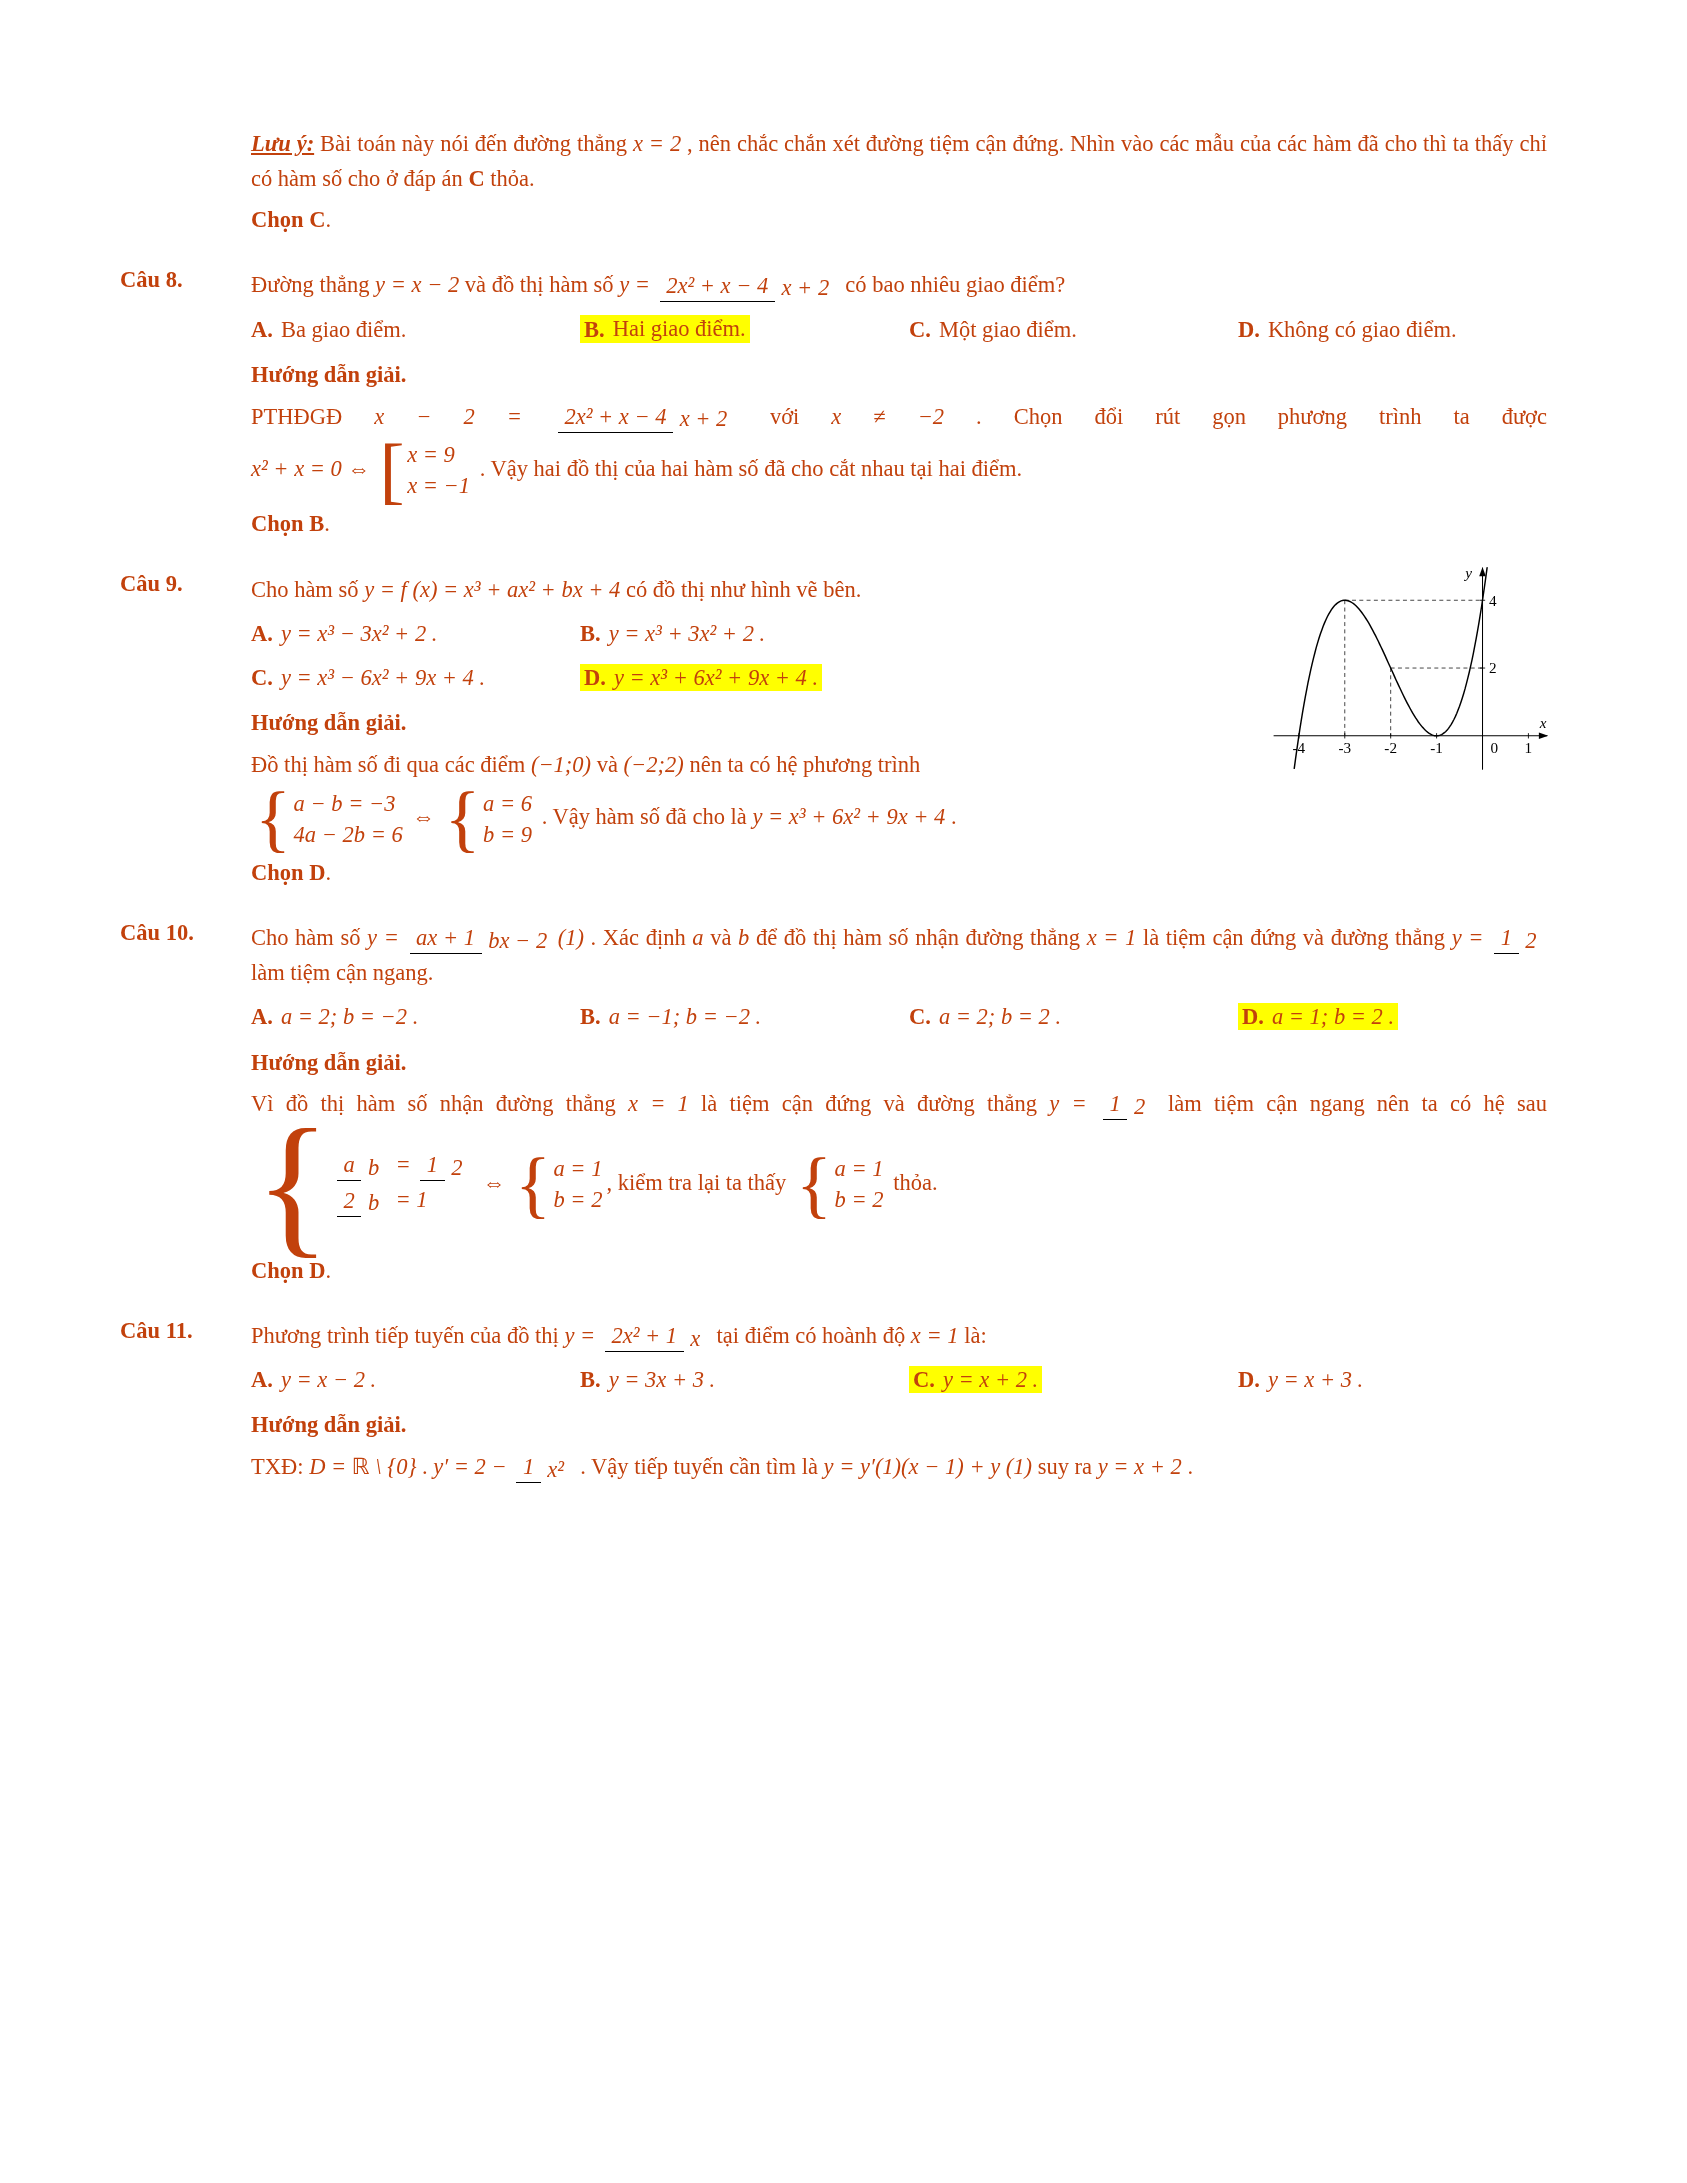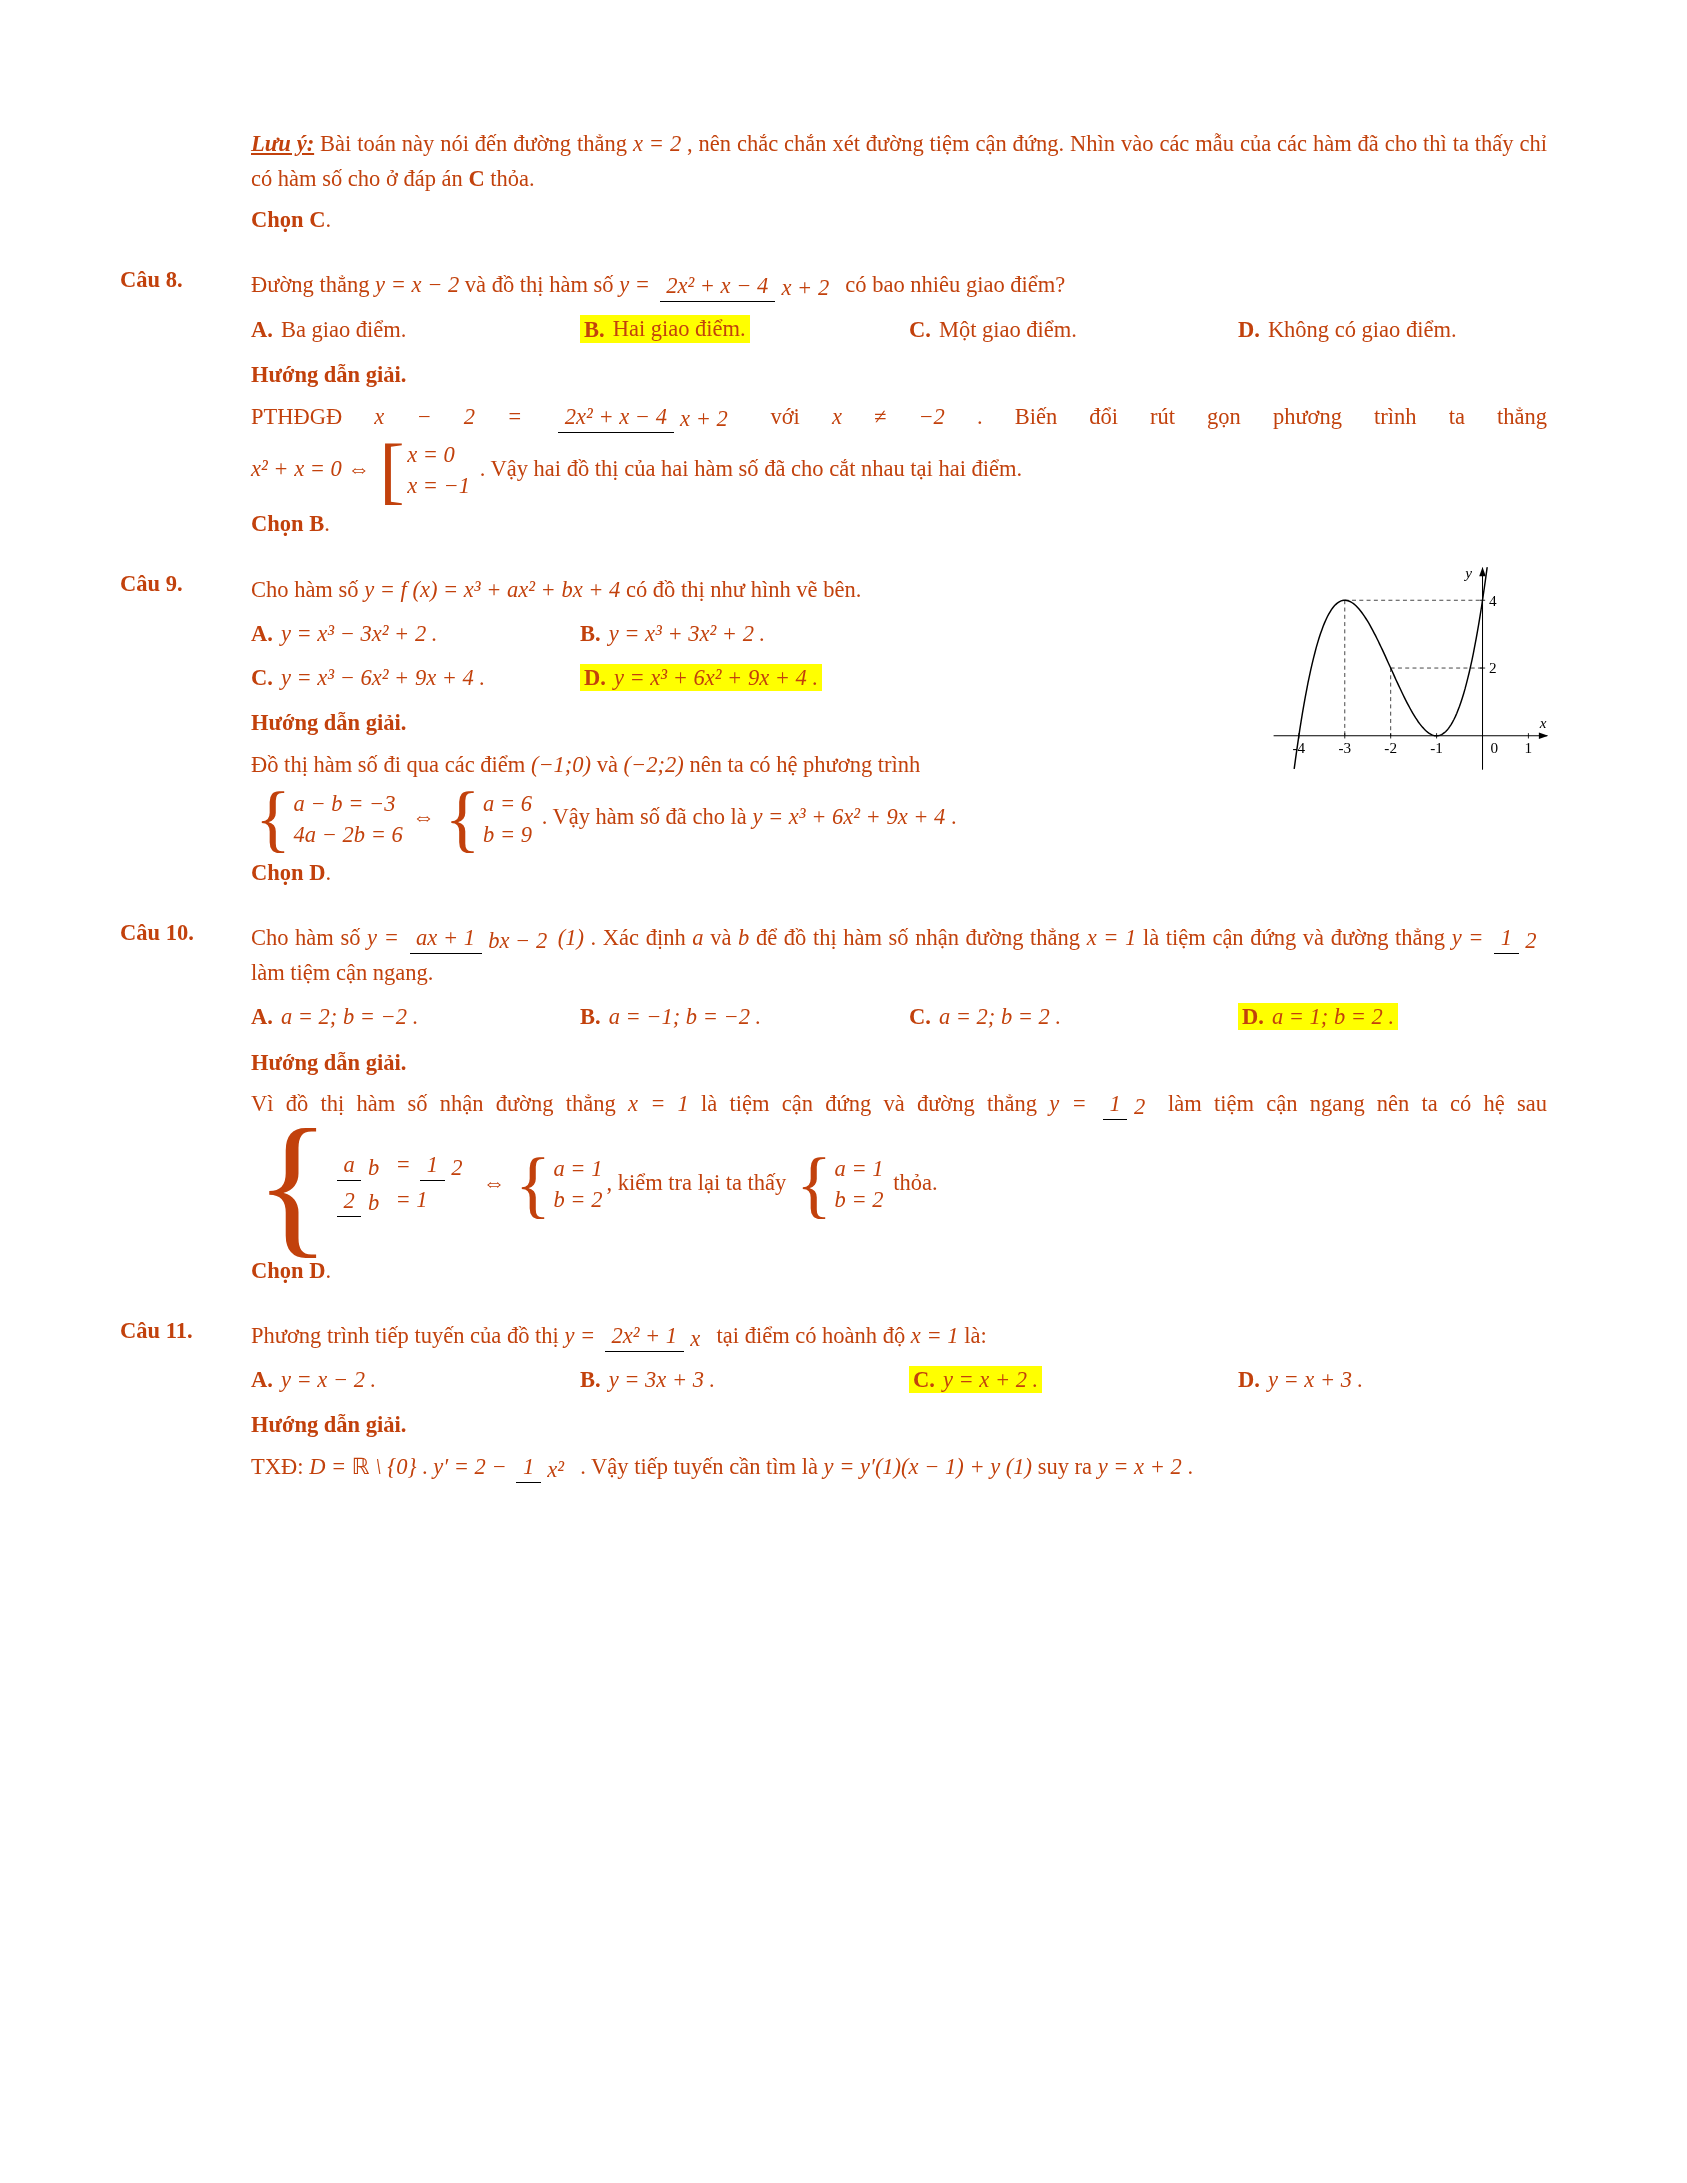--- a/index.html
+++ b/index.html
@@ -64,25 +64,25 @@
           <div class="opts four">
             <div class="opt"><span><span class="letter">A.</span><span>Ba giao điểm.</span></span></div>
             <div class="opt"><span class="hl"><span class="letter">B.</span><span>Hai giao điểm.</span></span></div>
             <div class="opt"><span><span class="letter">C.</span><span>Một giao điểm.</span></span></div>
             <div class="opt"><span><span class="letter">D.</span><span>Không có giao điểm.</span></span></div>
           </div>
           <div class="center"><span class="b">Hướng dẫn giải.</span></div>
           <div class="para jlast"><span>PTHĐGĐ </span><span class="m">x − 2 = </span><span class="frac">
               <span class="fn">2x² + x − 4</span>
               <span class="fd">x + 2</span>
-            </span><span> với </span><span class="m">x ≠ −2</span><span> . Biến đổi rút gọn phương trình ta thẳng</span></div>
+            </span><span> với </span><span class="m">x ≠ −2</span><span> . Chọn đổi rút gọn phương trình ta được</span></div>
           <div class="para"><span class="m">x² + x = 0 ⇔ </span><span class="cases">
               <span class="br" style="font-size: 75px;">[</span>
               <span class="rows">
-                <span class="row"><span class="m">x = 0</span></span>
+                <span class="row"><span class="m">x = 9</span></span>
                 <span class="row"><span class="m">x = −1</span></span>
               </span>
             </span><span> . Vậy hai đồ thị của hai hàm số đã cho cắt nhau tại hai điểm.</span></div>
           <div class="choose"><span class="b">Chọn B</span><span>.</span></div>
         </div>
       </div>
       <div class="q">
         <div class="q-label">Câu 9.</div>
         <div class="q-body">
           <div class="para" style="max-width: 959px;"><span>Cho hàm số </span><span class="m">y = f (x) = x³ + ax² + bx + 4</span><span> có đồ thị như hình vẽ bên.</span></div>

